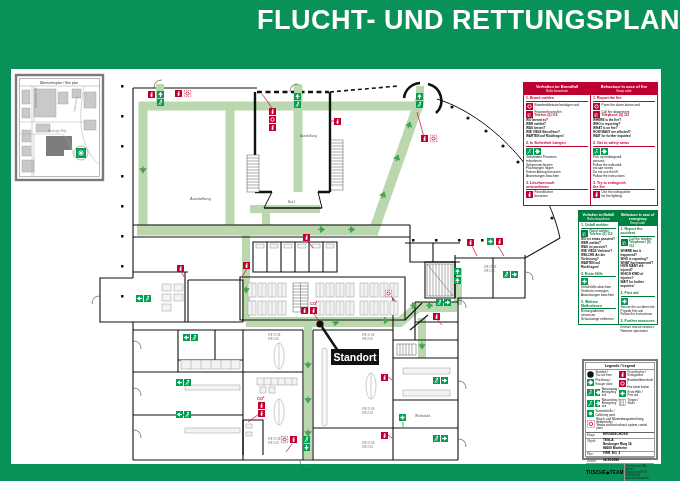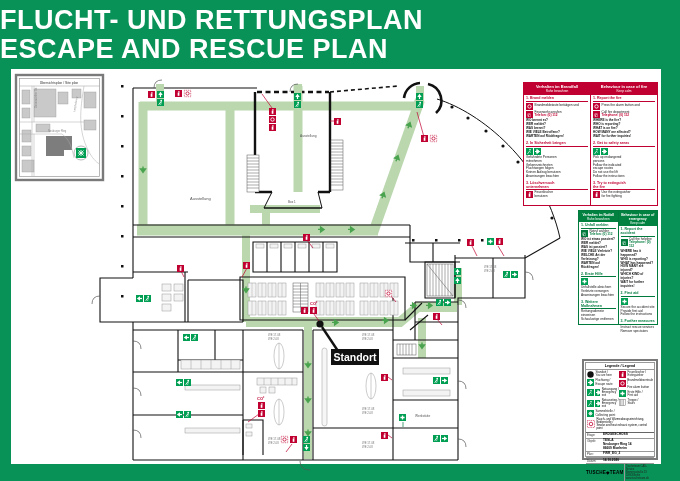--- a/index.html
+++ b/index.html
@@ -1,18 +1,18 @@
 <!DOCTYPE html>
 <html><head>
 <meta charset="utf-8">
 <style>
   html,body{margin:0;padding:0;}
   body{width:680px;height:481px;position:relative;background:#089257;font-family:"Liberation Sans",sans-serif;overflow:hidden;}
   .white-area{position:absolute;left:11px;top:69px;width:650px;height:395px;background:#ffffff;}
-  .title{position:absolute;left:0;top:6px;width:680px;text-align:left;color:#fff;font-weight:bold;font-size:27px;line-height:29px;letter-spacing:.5px;}
+  .title{position:absolute;left:0;top:6px;width:680px;text-align:right;color:#fff;font-weight:bold;font-size:27px;line-height:29px;letter-spacing:.5px;}
   #plan-svg{position:absolute;left:0;top:0;}
   .panel{position:absolute;background:#fff;box-sizing:border-box;}
   .panel-red{border:1.6px solid #c00030;left:523px;top:82px;width:135px;height:124px;}
   .panel-green{border:1.6px solid #007a3d;left:578px;top:210px;width:80px;height:115px;}
   .pcols{display:flex;height:100%;}
   .pcol{flex:1;display:flex;flex-direction:column;min-width:0;}
   .panel-red .pcol:first-child{border-right:1px solid #c00030;}
   .panel-green .pcol:first-child{border-right:1px solid #007a3d;}
   .phead{color:#fff;text-align:center;font-weight:bold;padding:1.5px 1px;}
   .panel-red .phead{background:#c00030;font-size:4px;line-height:4.6px;}
@@ -45,21 +45,20 @@
   .tb-last{display:flex;}
   .tb-last .logo{flex:1;display:flex;align-items:center;justify-content:center;font-weight:bold;font-size:4.6px;letter-spacing:.2px;}
   .tb-last .addr{flex:1;border-left:.6px solid #999;padding:1px;font-size:2.6px;line-height:3px;white-space:pre-line;color:#222;}
 </style>
 </head>
 <body>
 
 <div class="white-area"></div>
 <div class="title">
   <div>FLUCHT- UND RETTUNGSPLAN</div>
-  <div>ESCAPE AND RESCUE PLAN</div>
 </div>
 
 <svg id="plan-svg" width="680" height="481" viewBox="0 0 680 481">
   <defs>
     <g id="sq-g">
         <rect x="0" y="0" width="7" height="7" fill="#009e52"></rect>
       </g>
     <g id="man">
         <use href="#sq-g"></use>
         <circle cx="4.2" cy="1.7" r=".9" fill="#fff"></circle>

